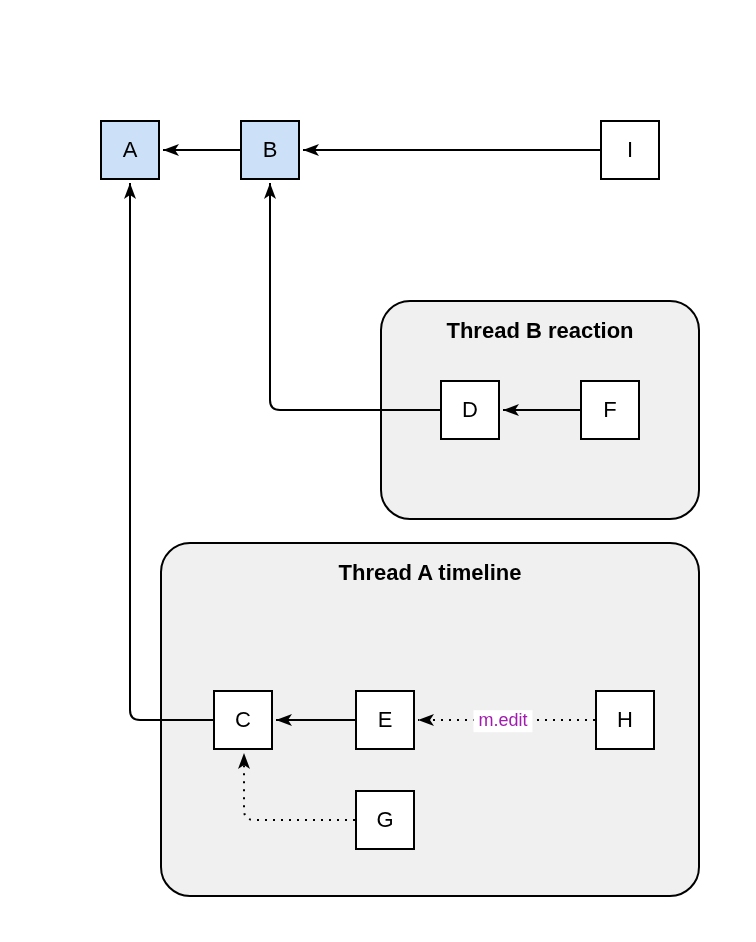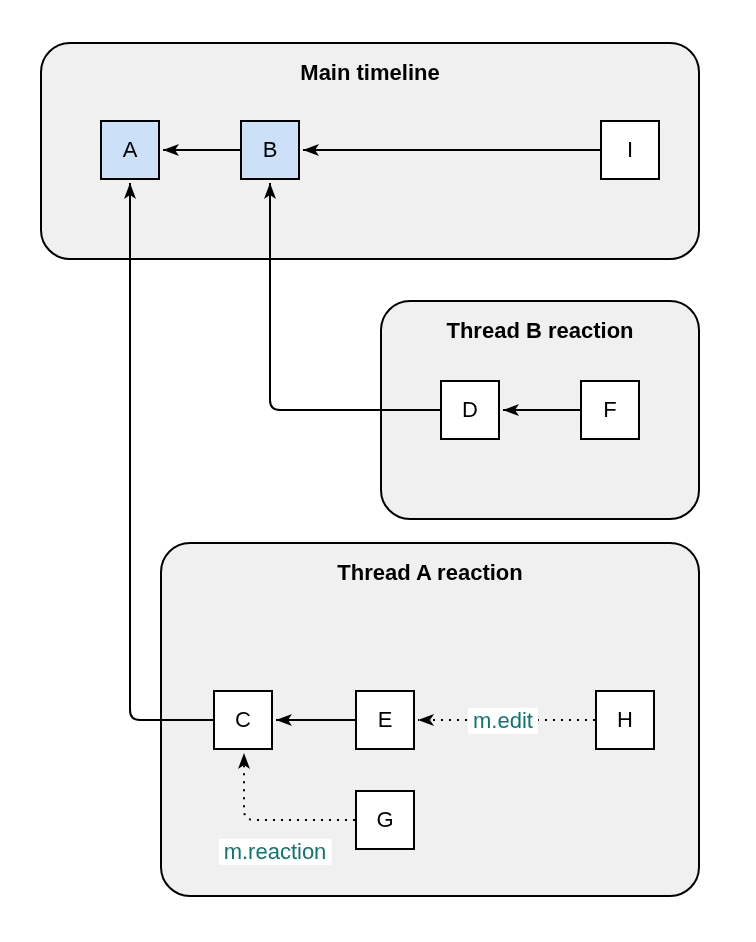--- a/index.html
+++ b/index.html
@@ -61,44 +61,41 @@
   #node-f { left: 580px; top: 380px; }
   #node-c { left: 213px; top: 690px; }
   #node-e { left: 355px; top: 690px; }
   #node-h { left: 595px; top: 690px; }
   #node-g { left: 355px; top: 790px; }
 
   .edge-label {
     position: absolute;
     transform: translate(-50%, -50%);
     background: #ffffff;
-    color: #0f766e;
-    font-size: 22px;
+    color: #a21caf;
+    font-size: 18px;
     line-height: 1.2;
     padding: 0 5px;
     white-space: nowrap;
   }
   #label-edit     { left: 503px; top: 721px; }
   #label-reaction { left: 275px; top: 852px; }
 </style>
 </head>
 <body>
 
 <div id="canvas">
 
-  <div class="group" id="group-main">
-    <span class="group-title">Main timeline</span>
-  </div>
 
   <div class="group" id="group-threadb">
     <span class="group-title">Thread B reaction</span>
   </div>
 
   <div class="group" id="group-threada">
-    <span class="group-title">Thread A reaction</span>
+    <span class="group-title">Thread A timeline</span>
   </div>
 
   <svg id="edges-layer" viewBox="0 0 756 942" xmlns="http://www.w3.org/2000/svg">
     <defs>
       <marker id="arrow" markerWidth="18" markerHeight="14" refX="16" refY="6" orient="auto" markerUnits="userSpaceOnUse">
         <path d="M0,0 L16,6 L0,12 L4,6 Z" fill="#000000"></path>
       </marker>
     </defs>
     <path class="edge" d="M 240 150 L 163 150" marker-end="url(#arrow)"></path>
     <path class="edge" d="M 600 150 L 303 150" marker-end="url(#arrow)"></path>
@@ -132,15 +129,14 @@
     <span>E</span>
   </div>
   <div class="node" id="node-h">
     <span>H</span>
   </div>
   <div class="node" id="node-g">
     <span>G</span>
   </div>
 
   <span class="edge-label" id="label-edit">m.edit</span>
-  <span class="edge-label" id="label-reaction">m.reaction</span>
 
 </div>
 
 </body></html>

